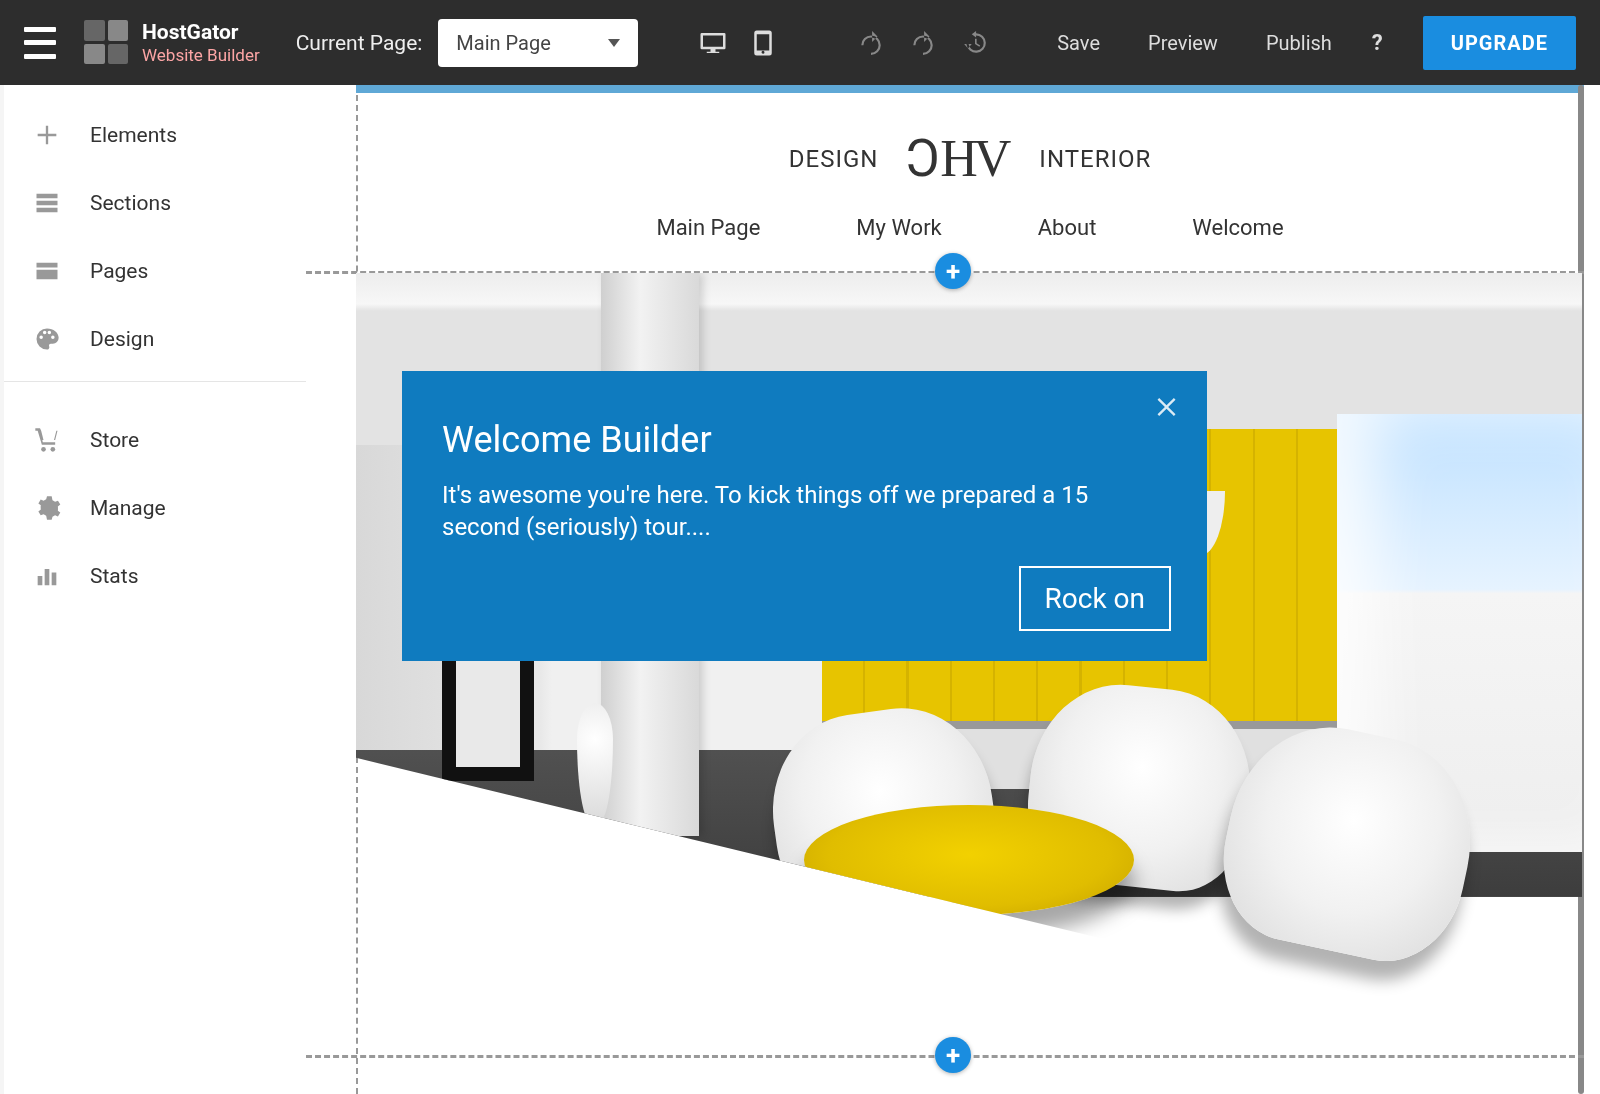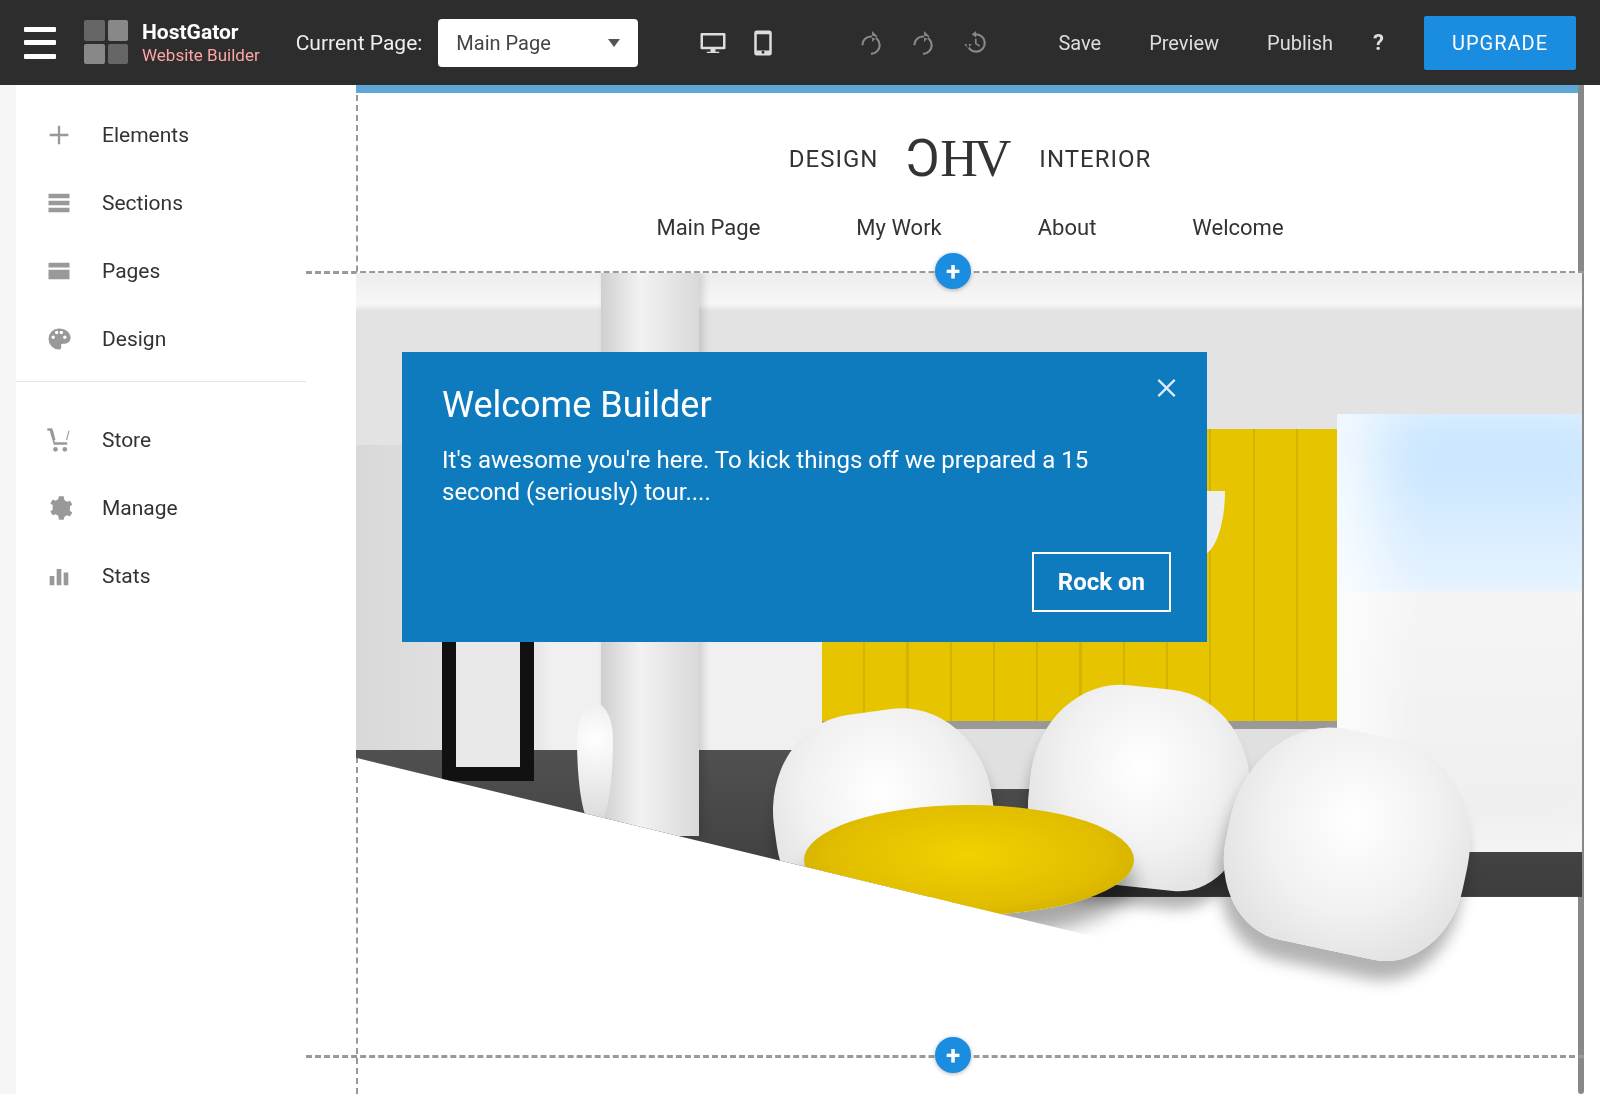--- a/index.html
+++ b/index.html
@@ -30,25 +30,25 @@
 
 .top-spacer { flex: 1; }
 .device-icons { display: flex; gap: 20px; margin: 0 40px; }
 .device-icons svg { width: 30px; height: 30px; fill: #ddd; cursor: pointer; }
 .history-icons { display: flex; gap: 26px; margin: 0 40px; }
 .history-icons svg { width: 26px; height: 26px; fill: #888; cursor: pointer; }
 
 .top-links { display: flex; gap: 48px; font-size: 20px; color: #ddd; margin: 0 40px 0 20px; }
 .top-links span { cursor: pointer; }
 .help-icon { font-weight: 700; font-size: 22px; color: #ddd; margin-right: 40px; cursor: pointer; }
-.upgrade-btn { background: #1a8de0; color: #fff; border: none; height: 54px; padding: 0 28px; font-size: 20px; font-weight: 400; letter-spacing: 1px; border-radius: 2px; cursor: pointer; }
+.upgrade-btn { background: #1a8de0; color: #fff; border: none; height: 54px; padding: 0 28px; font-size: 20px; font-weight: 700; letter-spacing: 1px; border-radius: 2px; cursor: pointer; }
 
 
 .sidebar {
-  position: absolute; top: 85px; left: 16px; width: 306px; bottom: 0; background: #fff; border-right: 1px solid #ddd;
+  position: absolute; top: 85px; left: 4px; width: 306px; bottom: 0; background: #fff; border-right: 1px solid #ddd;
 }
 .side-group { padding-top: 16px; }
 .side-item { display: flex; align-items: center; height: 68px; padding-left: 24px; cursor: pointer; font-size: 21px; color: #333; }
 .side-item .icon { width: 38px; display: flex; justify-content: center; margin-right: 24px; }
 .side-item .icon svg { width: 28px; height: 28px; fill: #999; }
 .side-divider { height: 1px; background: #e5e5e5; margin: 8px 0; }
 
 
 .canvas {
   position: absolute; top: 85px; left: 306px; right: 0; bottom: 0; background: #fff;
@@ -101,28 +101,28 @@
 .chair.c1 { left: 34%; top: 56%; transform: rotate(-8deg); }
 .chair.c2 { left: 55%; top: 53%; transform: rotate(6deg); }
 .chair.c3 { left: 72%; top: 60%; transform: rotate(12deg) scale(1.1); }
 
 .add-btn { position:absolute; width: 36px; height:36px; border-radius:50%; background:#1a8de0; color:#fff; display:flex; align-items:center; justify-content:center; font-size:26px; font-weight:700; box-shadow:0 1px 4px rgba(0,0,0,.3); cursor:pointer; }
 .add-top { left: 50%; top: 168px; transform: translateX(-50%); }
 .add-bot { left: 50%; top: 952px; transform: translateX(-50%); }
 
 
 .welcome {
-  position: absolute; top: 352px; left: 402px; width: 805px; height: 290px;
-  background: #0f7bbf; color: #fff; padding: 32px 40px 28px 40px;
+  position: absolute; top: 371px; left: 402px; width: 805px; height: 290px;
+  background: #0f7bbf; color: #fff; padding: 48px 40px 28px 40px;
 }
 .welcome h1 { font-size: 36px; font-weight: 400; margin-bottom: 18px; }
 .welcome p { font-size: 24px; line-height: 1.35; max-width: 680px; }
 .welcome .close { position:absolute; top: 22px; right: 26px; cursor:pointer; opacity:.85; }
 .welcome .close svg { width: 28px; height: 28px; fill:#fff; }
-.welcome .action { position:absolute; right: 36px; bottom: 30px; border: 2px solid #fff; background: transparent; color:#fff; font-size: 24px; font-weight:700; padding: 14px 24px; cursor:pointer; }
+.welcome .action { position:absolute; right: 36px; bottom: 30px; border: 2px solid #fff; background: transparent; color:#fff; font-size: 28px; font-weight:400; padding: 14px 24px; cursor:pointer; }
 </style>
 </head>
 <body>
 
 <div class="topbar">
   <div class="hamburger">
     <span></span>
       <span></span>
       <span></span>
   </div>

